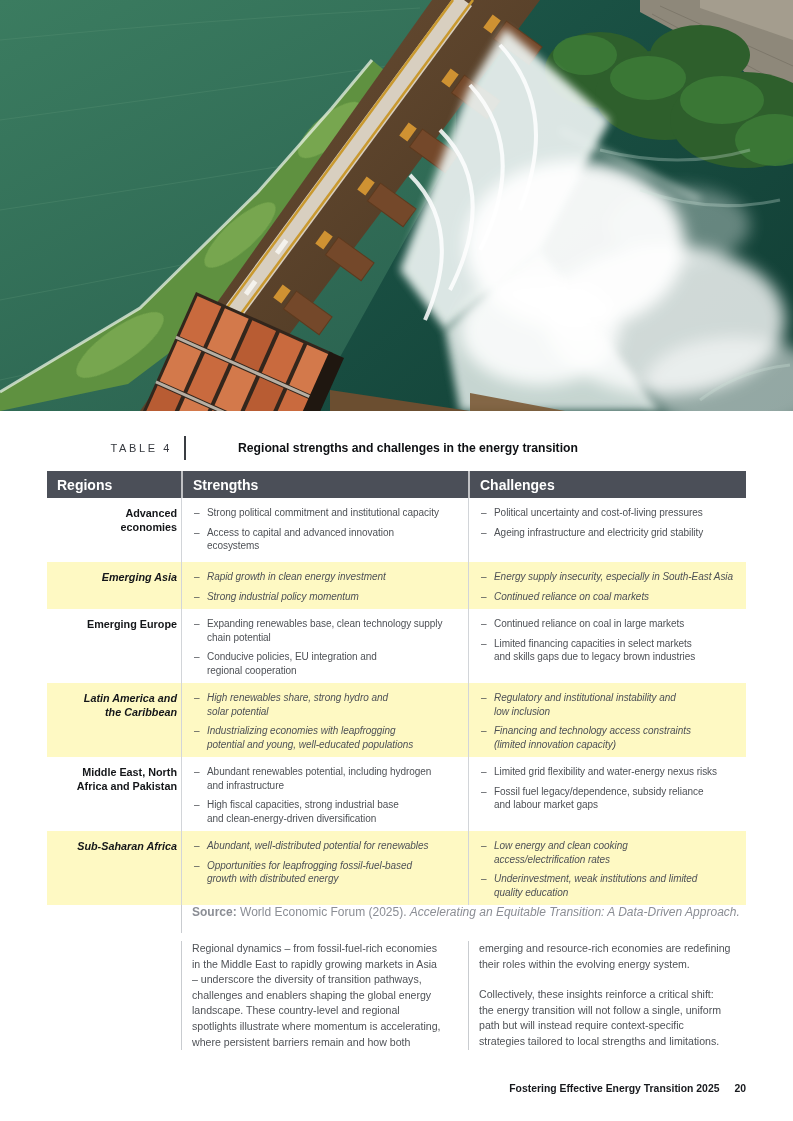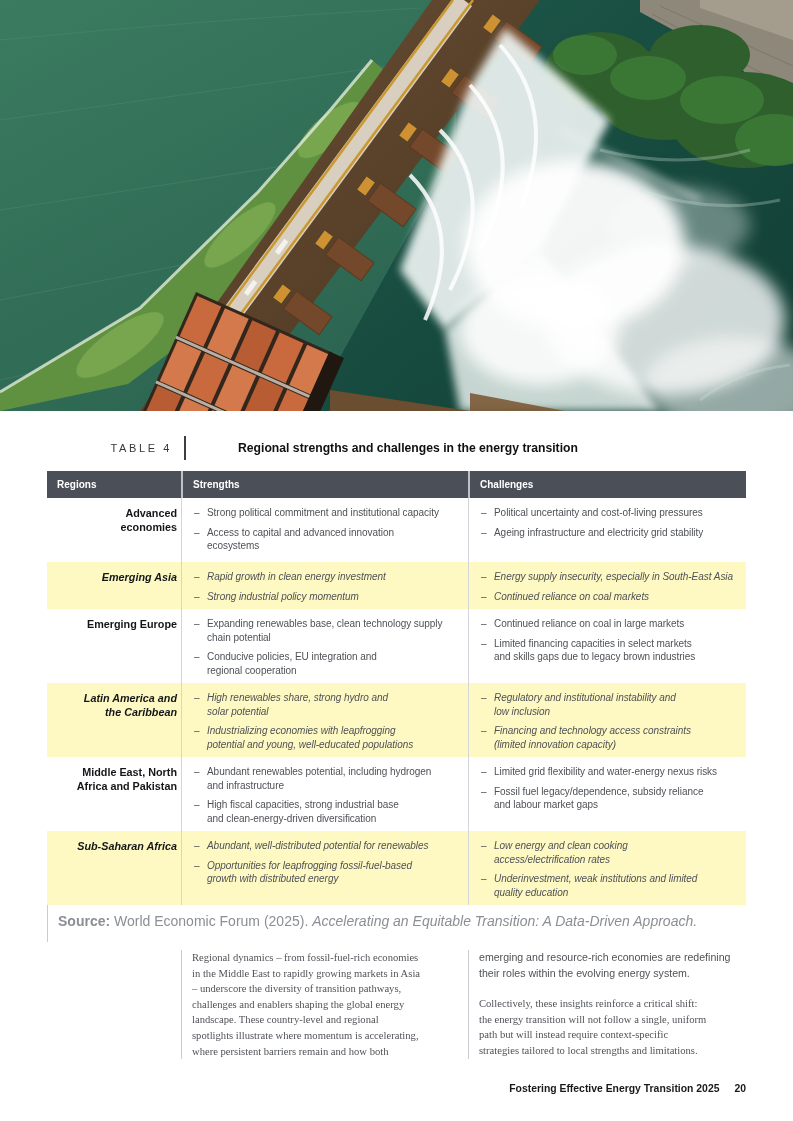--- a/index.html
+++ b/index.html
@@ -12,46 +12,46 @@
 
   
   .table-title-row{display:flex;align-items:center;height:22px;margin-bottom:12px;}
   .t-label{width:137px;box-sizing:border-box;text-align:right;padding-right:12px;
     font-size:11px;letter-spacing:2.6px;color:#35383e;white-space:nowrap;}
   .t-div{width:2px;height:24px;background:#3a3d43;flex:0 0 2px;}
   .t-title{margin-left:11px;font-weight:bold;font-size:12.2px;color:#0e1013;padding-left:41px;}
 
   
   .t-head{display:grid;grid-template-columns:134px 287px 1fr;background:#4b4f58;height:27px;}
-  .h-cell{color:#ffffff;font-weight:bold;font-size:10px;display:flex;align-items:center;
+  .h-cell{color:#ffffff;font-weight:bold;font-size:14px;display:flex;align-items:center;
     padding-left:10px;box-sizing:border-box;}
   .h-cell.bordered{border-left:2px solid rgba(255,255,255,0.65);padding-left:10px;}
   .t-row{display:grid;grid-template-columns:134px 287px 1fr;background:#ffffff;}
   .t-row.alt{background:#fef9c3;font-style:italic;}
   .cell{box-sizing:border-box;padding:8px 4px 6px 10px;}
   .c-list{border-left:1px solid #d2d5d9;padding-left:12px;}
   .region-name{font-weight:bold;font-size:10.8px;color:#141619;line-height:14px;white-space:pre-line;text-align:right;}
   .item{display:flex;margin-bottom:6px;}
   .item:last-child{margin-bottom:0;}
   .dash{flex:0 0 13px;width:13px;color:#4e5156;font-size:10px;line-height:13.5px;}
   .item-text{font-size:10px;line-height:13.5px;color:#4e5156;letter-spacing:-0.05px;white-space:pre;}
 
   
-  .t-source{border-left:1px solid #c9ccd0;padding:10px 0 14px 10px;
-    font-size:14px;color:#8b8e95;line-height:13px;}
+  .t-source{margin-left:134px;border-left:1px solid #c9ccd0;padding:1px 0 14px 10px;
+    font-size:12px;color:#8b8e95;line-height:13px;}
   .src-b{font-weight:bold;}
   .src-i{font-style:italic;}
 
   
   .bodytext{display:flex;margin-left:134px;margin-top:8px;}
   .bcol{box-sizing:border-box;width:278px;border-left:1px solid #c9ccd0;
     padding-left:10px;padding-right:2px;}
   .bcol + .bcol{margin-left:9px;}
   .para{margin:0 0 15px 0;font-size:10.6px;line-height:15.6px;color:#4f5257;white-space:pre;}
-  .para:last-child{margin-bottom:0;font-family:Liberation Serif, serif;}
+  .para:last-child{margin-bottom:0;}
 
   
   .footer{position:absolute;right:47px;bottom:27px;display:flex;gap:15px;
     font-weight:bold;font-size:10.4px;color:#17191d;}
 </style>
 </head>
 <body>
 
 <div class="page">
 

